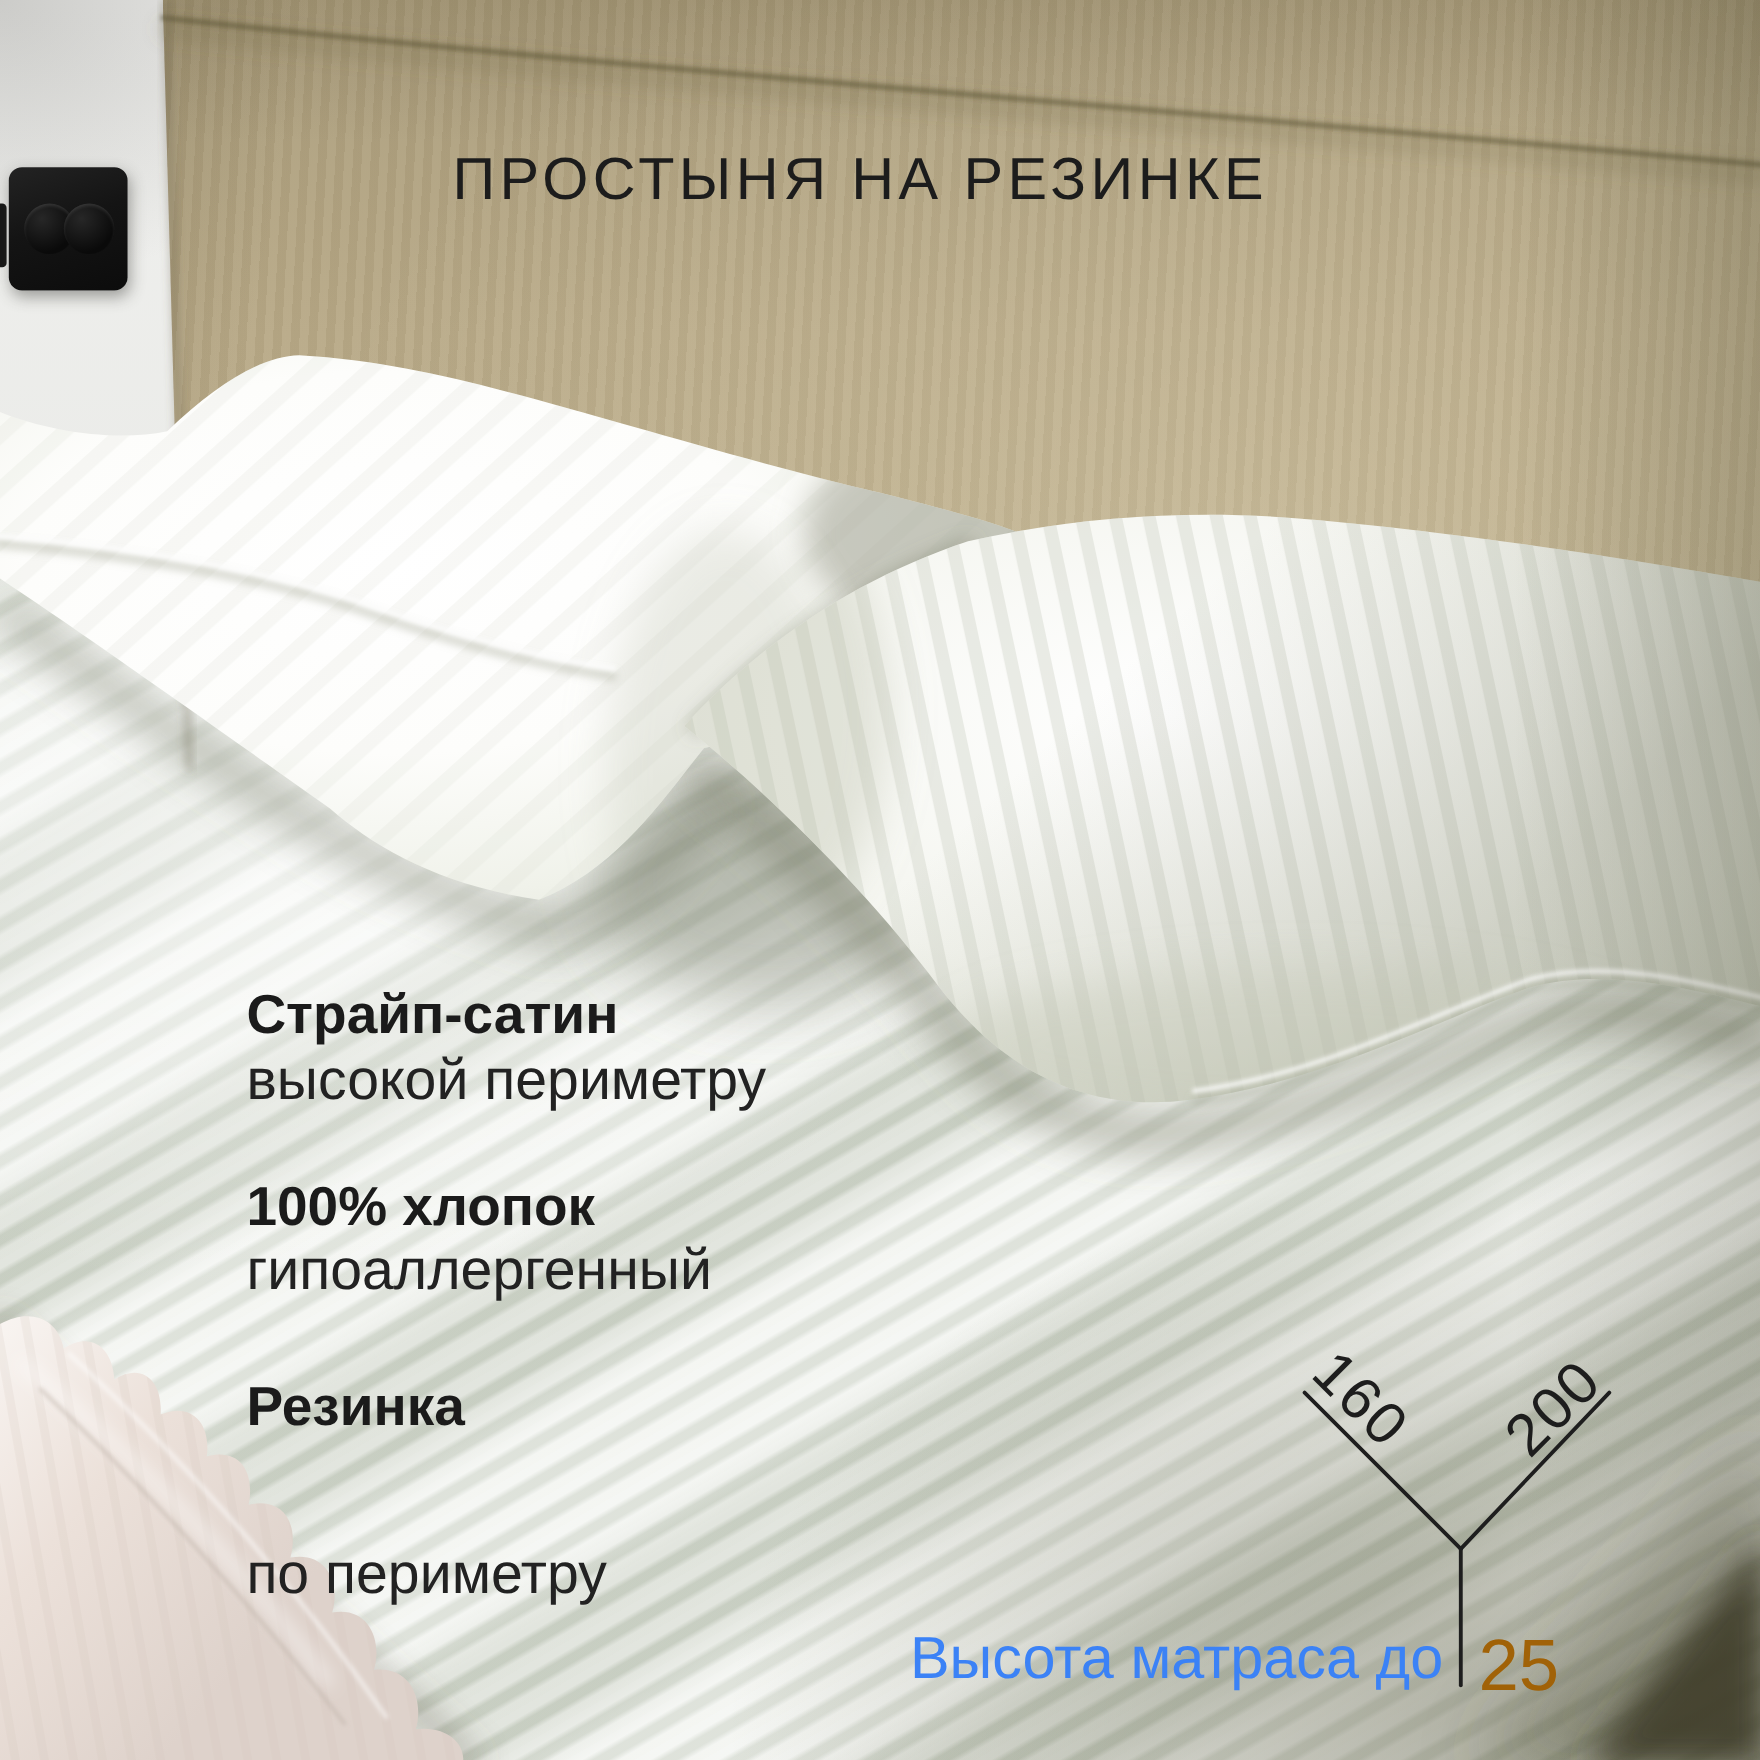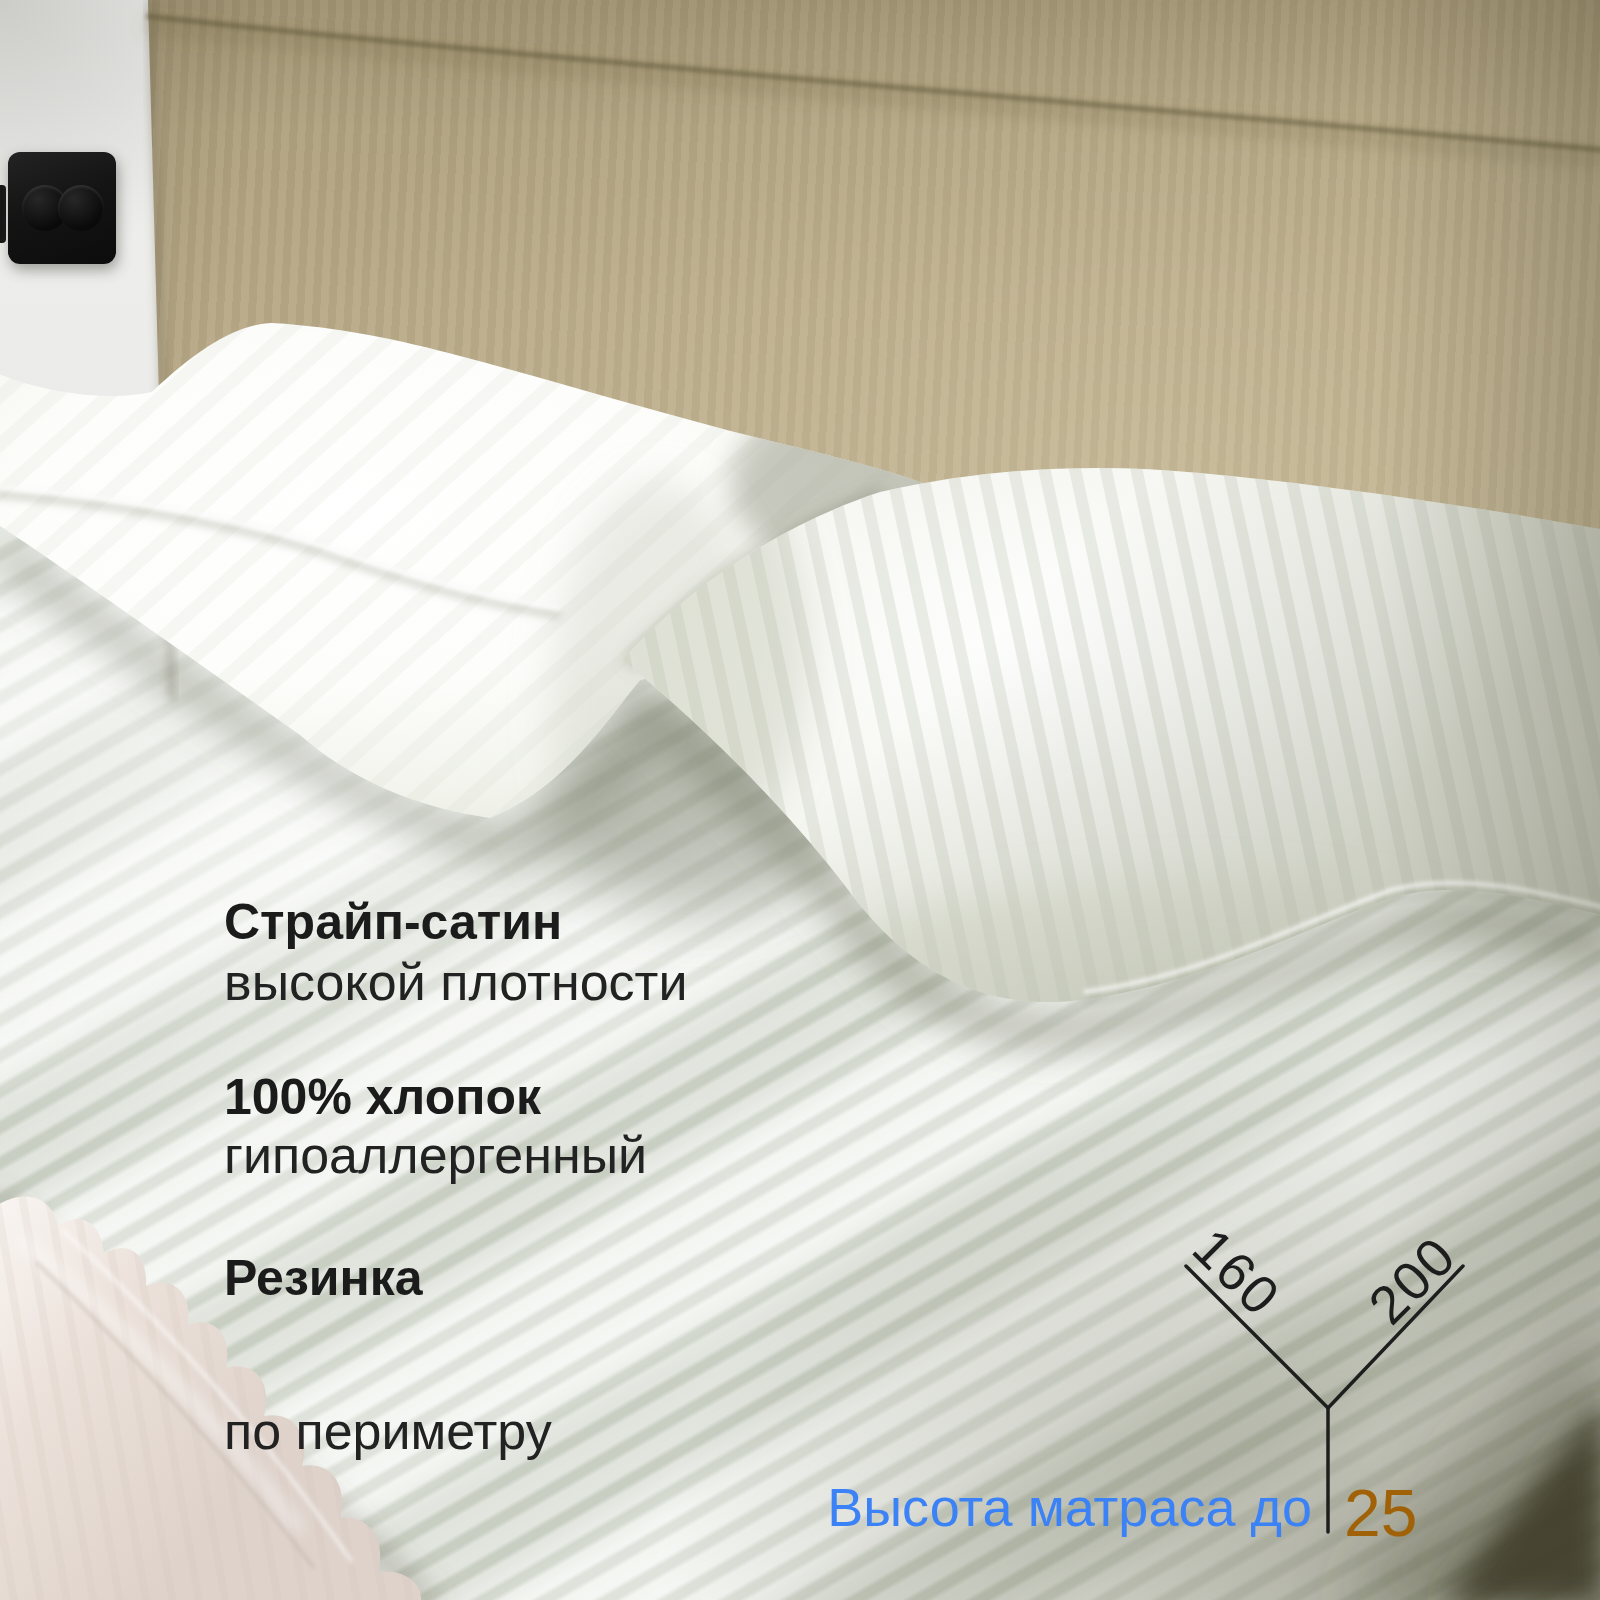--- a/index.html
+++ b/index.html
@@ -220,24 +220,25 @@
     </g>
 
     <g>
       <path d="M 1604 1300 L 1604 1604 L 1340 1604 Z" fill="rgba(85,82,58,0.35)" filter="url(#b30)"></path>
       <path d="M 1604 1395 L 1604 1604 L 1440 1604 Z" fill="#403d29" opacity="0.9" filter="url(#b14)"></path>
     </g>
   </svg>
 
   <div class="abs right-edge-shade"></div>
 
+  <div class="txt headline">ПРОСТЫНЯ НА РЕЗИНКЕ</div>
 
   <div>
     <div class="txt feat-b fb1">Страйп-сатин</div>
-    <div class="txt feat-r fr1">высокой плотности</div>
+    <div class="txt feat-r fr1">высокой периметру</div>
     <div class="txt feat-b fb2">100% хлопок</div>
     <div class="txt feat-r fr2">гипоаллергенный</div>
     <div class="txt feat-b fb3">Резинка</div>
     <div class="txt feat-r fr3">по периметру</div>
   </div>
 
   <div>
     <svg class="abs" style="left:0;top:0;pointer-events:none;" width="1600" height="1600" viewBox="0 0 1600 1600">
       <g stroke="#1e1e1e" stroke-width="3.5" stroke-linecap="round" fill="none">
         <line x1="1186" y1="1266" x2="1328" y2="1408"></line>

